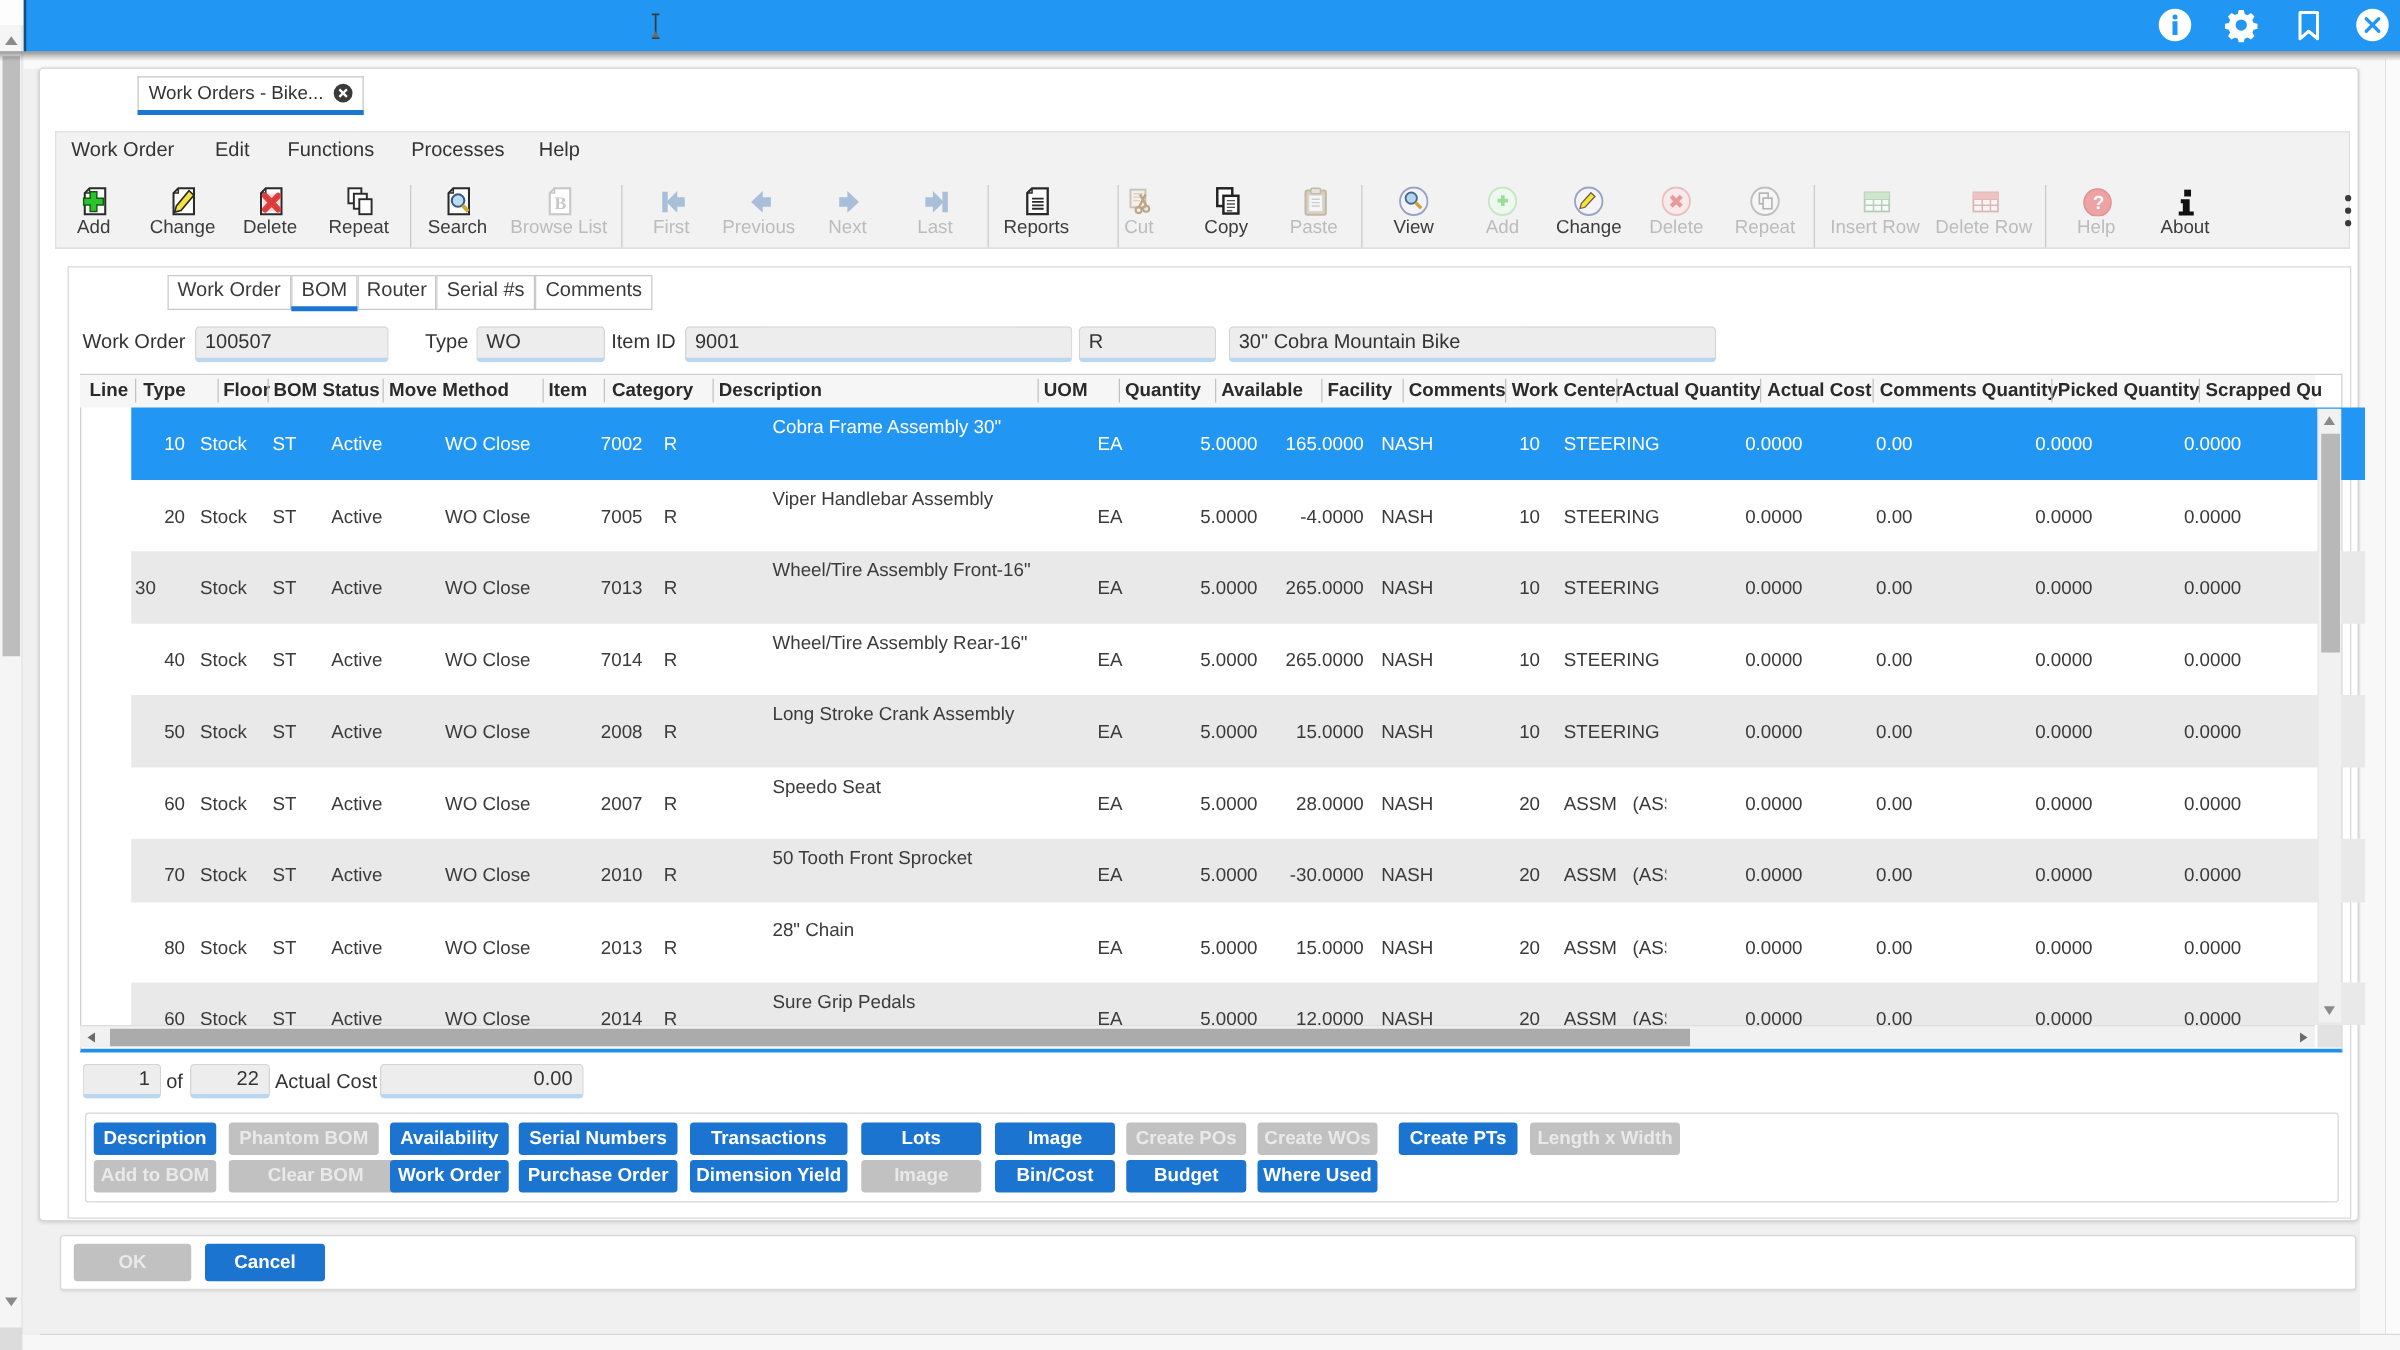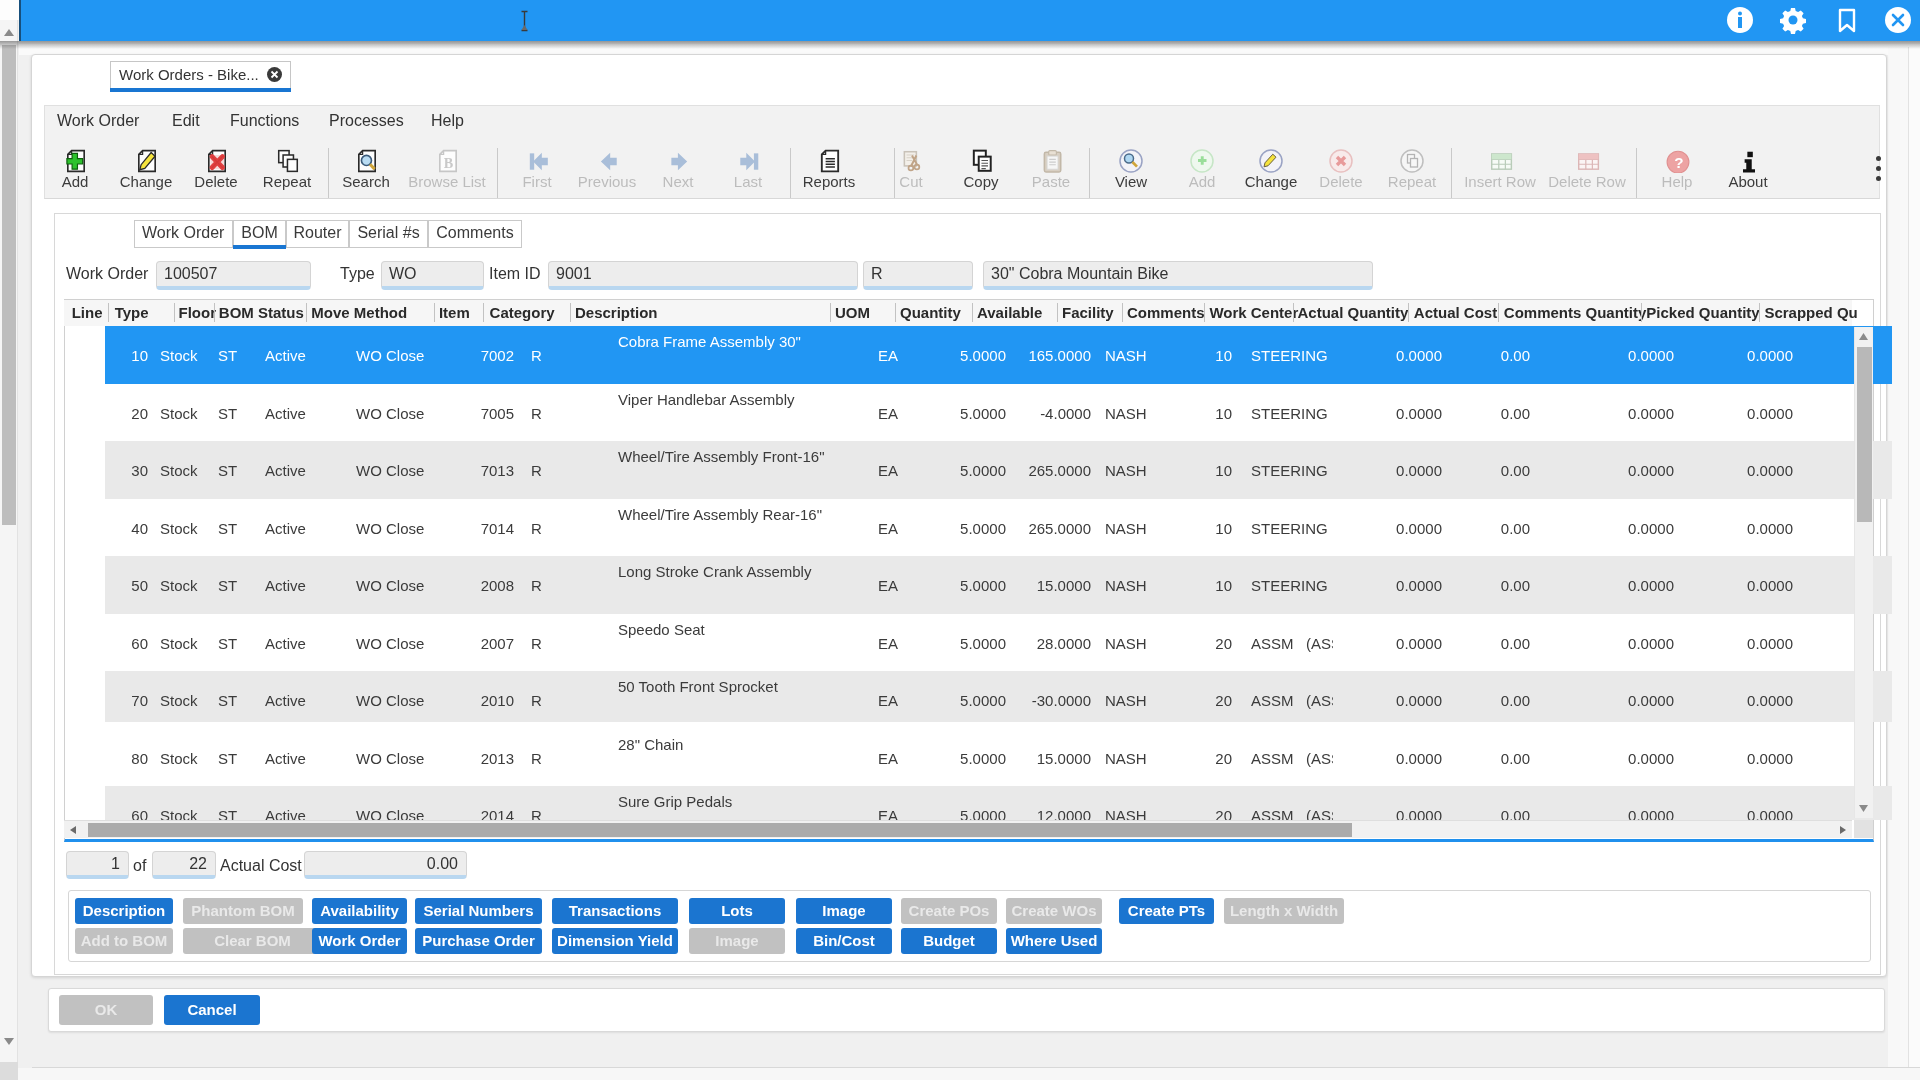--- a/index.html
+++ b/index.html
@@ -357,21 +357,21 @@
 <span style="left:894px;width:92px;text-align:right">-4.0000</span>
 <span style="left:1000px">NASH</span>
 <span style="left:1059px;width:68px;text-align:right">10</span>
 <span style="left:1146px;width:82px;overflow:hidden">STEERING</span>
 <span style="left:1249px;width:88px;text-align:right">0.0000</span>
 <span style="left:1349px;width:76px;text-align:right">0.00</span>
 <span style="left:1479px;width:90px;text-align:right">0.0000</span>
 <span style="left:1599px;width:89px;text-align:right">0.0000</span>
 </div>
 <div class="row alt" style="top:441px;height:58px">
-<span style="left:3px;width:40px;text-align:right">30</span>
+<span style="left:3px;width:40px;">30</span>
 <span style="left:55px">Stock</span>
 <span style="left:113px">ST</span>
 <span style="left:160px">Active</span>
 <span style="left:251px">WO Close</span>
 <span style="left:345px;width:64px;text-align:right">7013</span>
 <span style="left:426px">R</span>
 <span class="de" style="left:513px">Wheel/Tire Assembly Front-16"</span>
 <span style="left:773px">EA</span>
 <span style="left:819px;width:82px;text-align:right">5.0000</span>
 <span style="left:894px;width:92px;text-align:right">265.0000</span>

